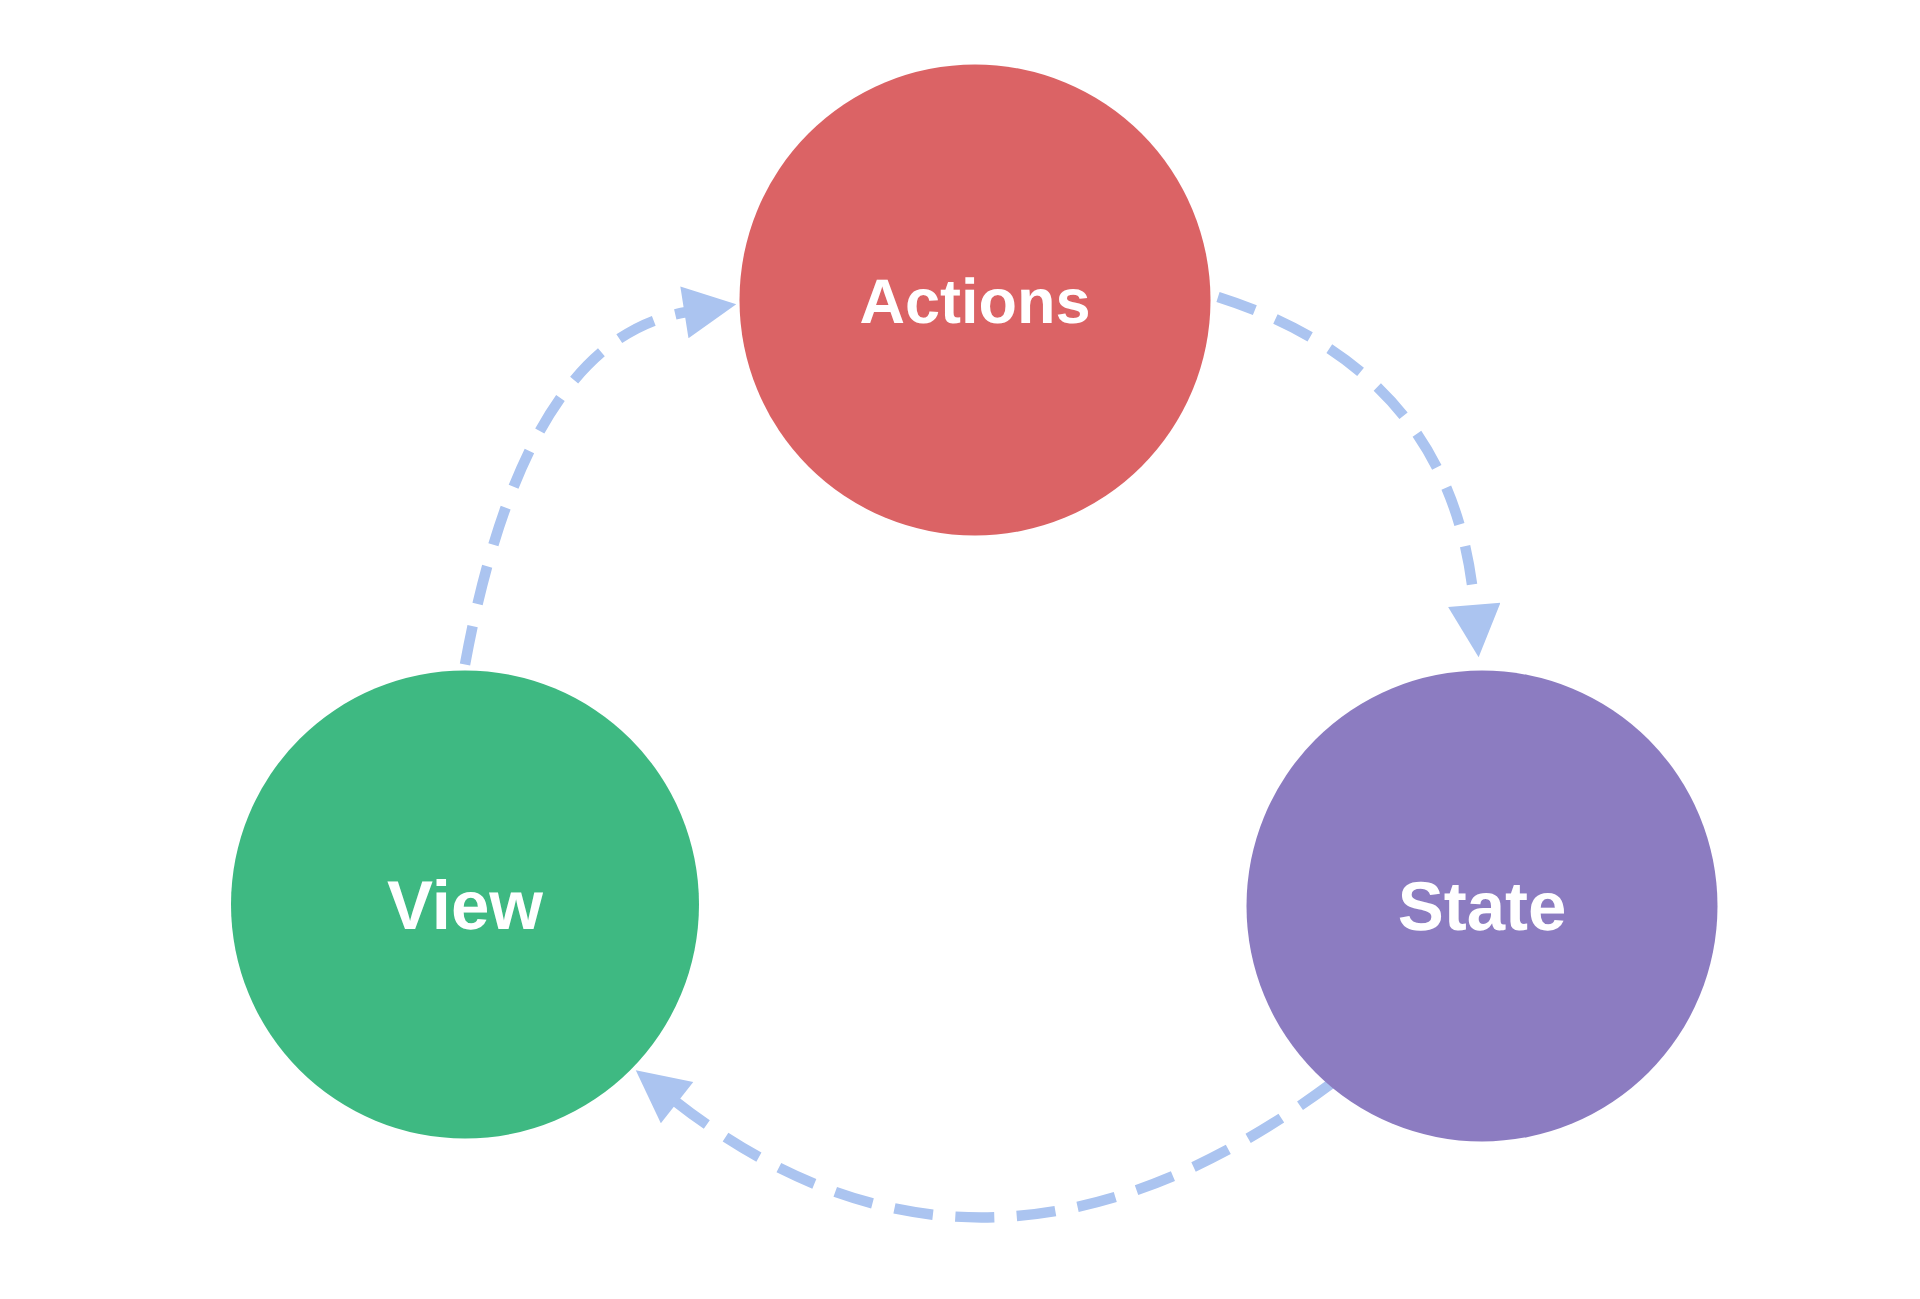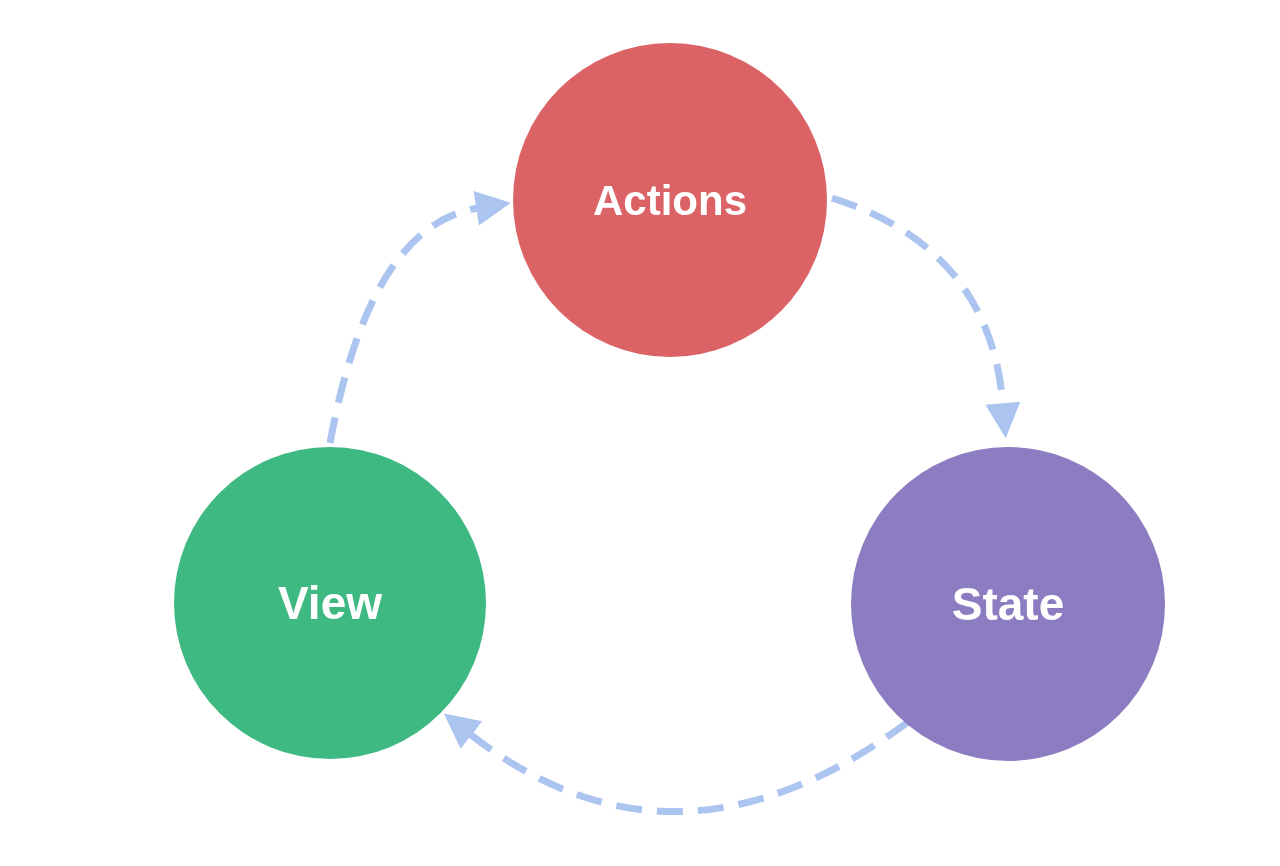--- a/index.html
+++ b/index.html
@@ -8,21 +8,20 @@
     width: 1280px;
     height: 866px;
     background: #ffffff;
     overflow: hidden;
     font-family: "Liberation Sans", sans-serif;
   }
   .diagram-stage {
     position: relative;
     width: 1168px;
     height: 866px;
-    margin-left: 20px;
   }
   svg.flow-svg {
     display: block;
     width: 1280px;
     height: 866px;
   }
   .edge {
     fill: none;
     stroke-width: 7;
     stroke-dasharray: 26 15;

